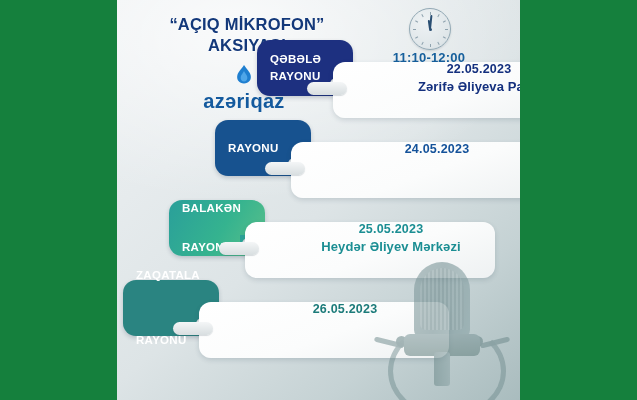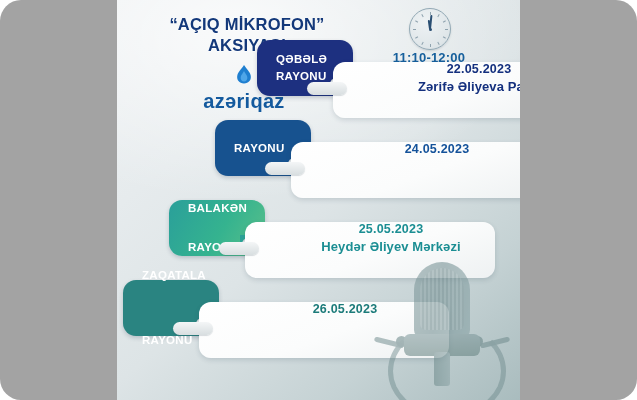--- a/index.html
+++ b/index.html
@@ -4,22 +4,21 @@
 <style>
   html,body{margin:0;padding:0;}
   body{
     width:637px;height:400px;
     background:#ffffff;
     font-family:"Liberation Sans", sans-serif;
     overflow:hidden;
   }
   #poster-wrap{
     position:absolute;left:0;top:0;width:637px;height:400px;
-    background:#a3a3a3;
-    border-radius:21px;
+    background:#15803d;
   }
   
   #poster{
     position:absolute;left:117px;top:0;width:403px;height:400px;
     background:linear-gradient(140deg,#eef1f3 0%,#e6ebed 28%,#dde4e6 52%,#c5d2d4 78%,#a9bcbe 100%);
     overflow:hidden;
   }
   
   #poster:before{
     content:"";position:absolute;inset:0;
@@ -123,21 +122,21 @@
   .row-2{left:98px;top:120px;}
   .row-3{left:52px;top:200px;}
   .row-4{left:6px;top:280px;}
 
   .badge{
     position:absolute;left:0;top:0;width:96px;height:56px;
     border-radius:13px;
     box-shadow:0 2px 4px rgba(40,60,80,.22);
     color:#ffffff;
     display:flex;flex-direction:column;justify-content:center;
-    padding-left:19px;box-sizing:border-box;
+    padding-left:13px;box-sizing:border-box;
     font-size:11.5px;font-weight:bold;line-height:1.45;letter-spacing:.3px;
   }
   
   .badge .notch{
     position:absolute;right:-1px;bottom:6px;width:26px;height:15px;
     background:inherit;
   }
   .badge .notch:before{
     content:"";position:absolute;right:0;bottom:0;width:24px;height:12px;
     border-radius:7px;

